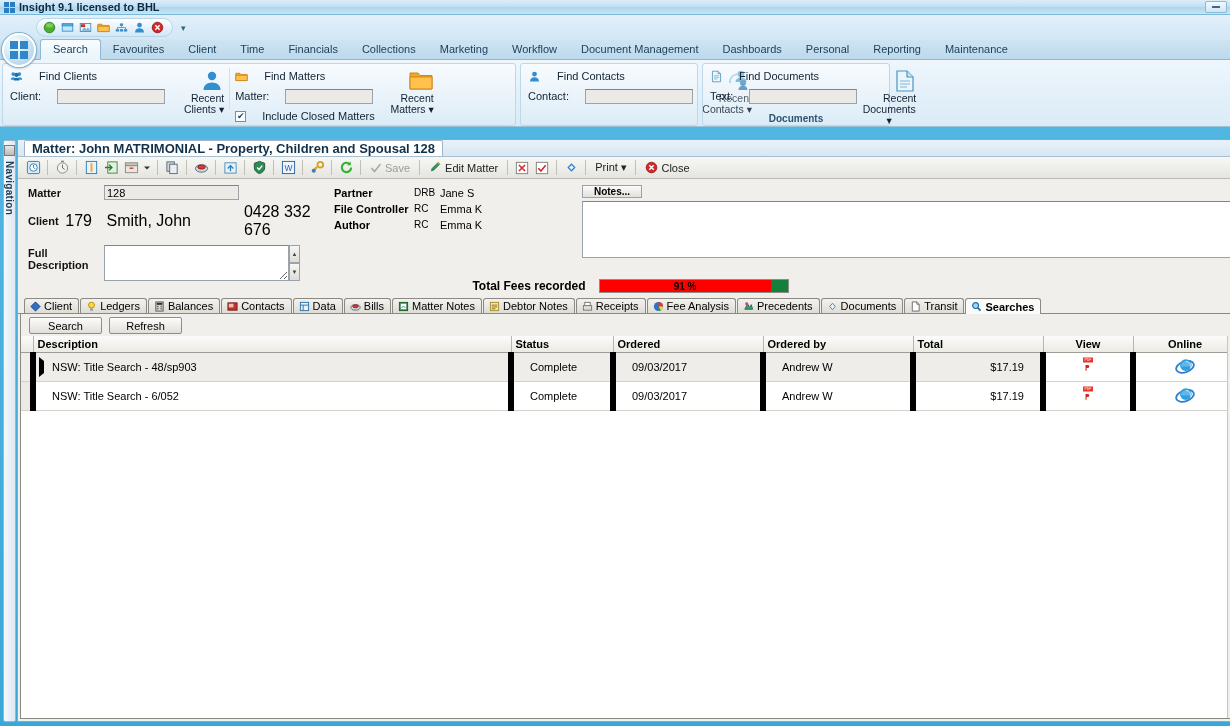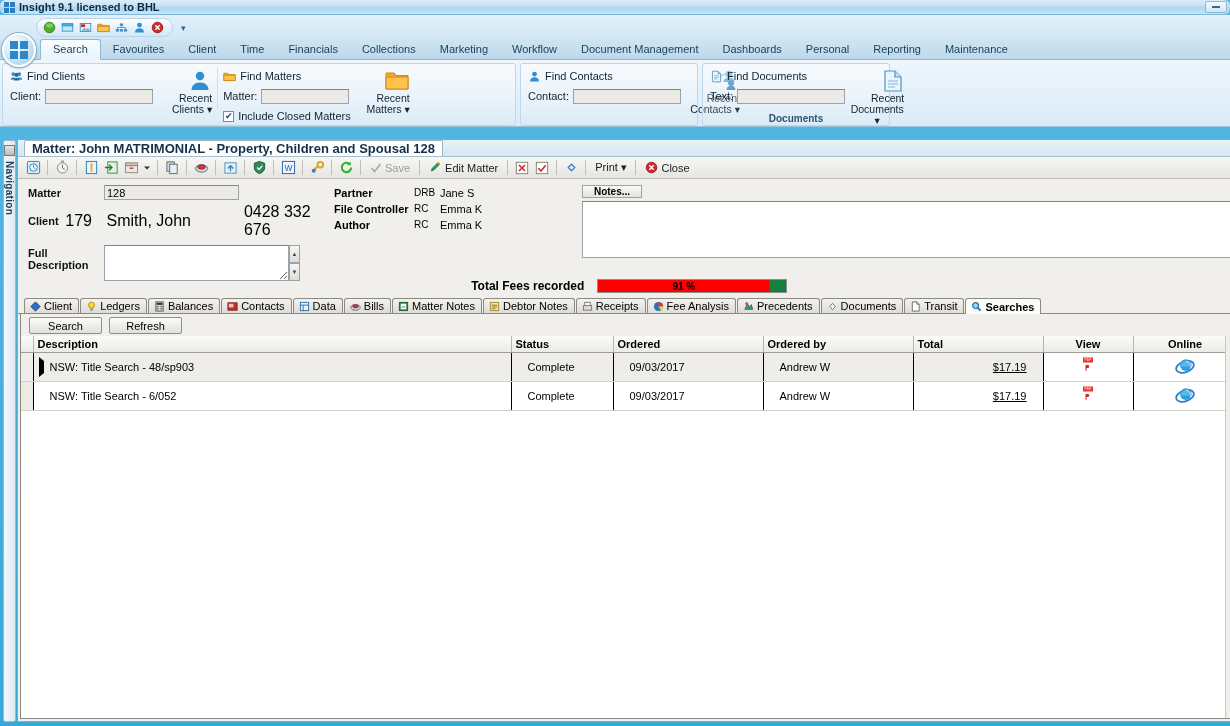--- a/index.html
+++ b/index.html
@@ -19,21 +19,20 @@
   }
 
   
   .titlebar {
     height: 15px;
     background: linear-gradient(to bottom,#ddeef9 0%, #c2e0f2 45%, #aed6ee 55%, #c9e5f5 100%);
     border-bottom: 1px solid #7ab8d8;
     display: flex; align-items: center;
     padding-left: 4px;
     position: relative;
-    border-radius: 6px;
   }
   .titlebar .tb-icon {
     width: 11px; height: 11px; margin-right: 4px;
     display: grid; grid-template-columns: 1fr 1fr; grid-template-rows: 1fr 1fr;
     gap: 1px;
   }
   .titlebar .tb-icon i { background:#2b7fc0; display:block; }
   .titlebar .tb-title {
     font-size: 11px; font-weight: bold; color:#0b2b45;
     white-space: nowrap;
@@ -126,21 +125,21 @@
   .rgroup-label {
     position:absolute; bottom:1px; left:0; right:0;
     text-align:center; font-size:10px; color:#2b5572; font-weight:bold;
   }
   .grp-wrap { display:flex; }
   .panel {
     display:flex; align-items:flex-start;
     padding: 2px 3px 14px 3px;
   }
   .panel-left { display:flex; flex-direction:column; gap:4px; padding-right:5px;}
-  .prow { display:flex; align-items:center; gap:4px; height:16px; }
+  .prow { display:flex; align-items:center; gap:16px; height:16px; }
   .plabel { font-size:11px; color:#123; white-space:nowrap; }
   .ptext {
     height:15px; width:108px;
     background:#eceae6;
     border:1px solid #9aa3aa;
     border-top-color:#7d868d;
   }
   .ptext.sm { width:88px; }
   .bigicon-btn {
     width: 54px; display:flex; flex-direction:column; align-items:flex-end;
@@ -322,26 +321,26 @@
   }
   table.grid th {
     background: linear-gradient(to bottom,#fbfbfa 0%,#eceae4 100%);
     border-right:1px solid #b6b6ae;
     border-bottom:1px solid #9d9d95;
     font-size:11px; font-weight:bold; text-align:left;
     padding: 2px 4px; height:14px;
   }
   table.grid th.c { text-align:center; }
   table.grid td {
-    border-right:1px solid #000000;
+    border-right:6px solid #000000;
     border-bottom:1px solid #d4d2cb;
     font-size:11px; padding: 3px 16px; height:24px;
     vertical-align:middle;
   }
-  table.grid td.r { text-align:right;text-decoration:underline; }
+  table.grid td.r { text-align:right; }
   table.grid td.c { text-align:center; }
   tr.selrow td { background:#eeedea; }
   .rowmark { width:12px; background:#eceae4; border-right:1px solid #b6b6ae; }
   td.rowmark { position:relative; }
   .arrow {
     width:0;height:0;border-left:5px solid #000;
     border-top:4px solid transparent;border-bottom:4px solid transparent;
     margin-left:2px;
   }
   .pdficon { display:inline-block; width:16px; height:18px; }

